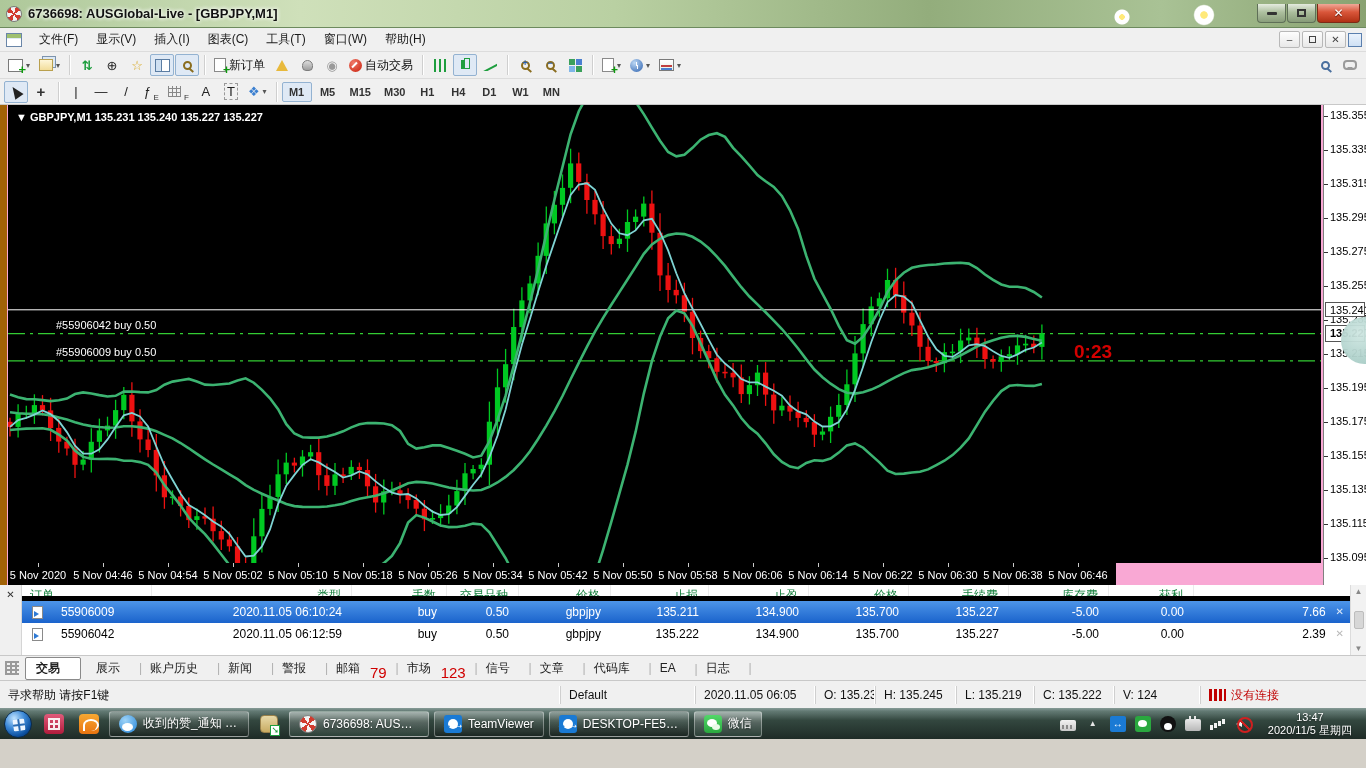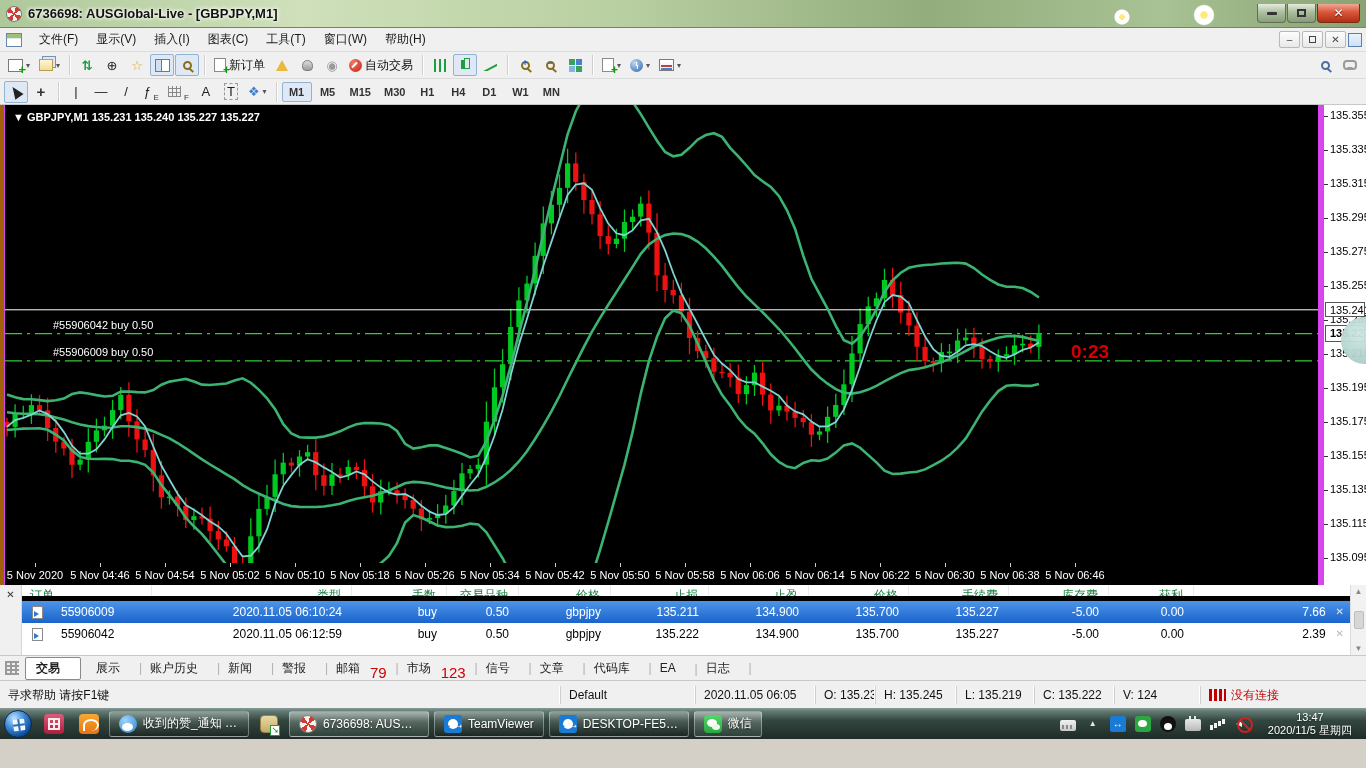--- a/index.html
+++ b/index.html
@@ -79,28 +79,28 @@
   .ic-cursor { width:0; height:0; border-left:5px solid transparent; border-right:5px solid transparent; border-bottom:12px solid #222; transform:rotate(-35deg); }
   .ic-cross { font-size:15px; color:#333; font-weight:bold; line-height:1; }
   .ic-grid { width:13px; height:11px; background:repeating-linear-gradient(90deg,#888 0 1px,transparent 1px 4px),repeating-linear-gradient(0deg,#888 0 1px,transparent 1px 4px); position:relative; }
   .sub-s { font-size:8px; color:#333; align-self:flex-end; }
   .tool-glyph { font-size:13px; color:#222; }
   .tf-btn { min-width:30px; height:20px; padding:0 5px; display:flex; align-items:center; justify-content:center;
     font-size:11px; font-weight:bold; color:#333; border:1px solid transparent; border-radius:2px; flex:none; }
   .tf-btn.active { background:#dfe9f5; border-color:#93b2d1; }
 
   
-  .chartarea { position:relative; height:480px; background:#d946ef; border-left:4px solid #a16207; }
+  .chartarea { position:relative; height:480px; background:#f9a8d4; border-left:7px solid #a16207; }
   .chart-canvas { position:absolute; left:1px; top:0; width:1313px; height:458px; background:#000; }
   .chart-canvas svg { display:block; }
   .price-axis { position:absolute; right:0; top:0; width:43px; height:480px; background:#fff; border-left:1px solid #808080; font-size:11px; color:#000; }
   .pa-label { position:absolute; left:6px; white-space:nowrap; }
   .pa-tick { position:absolute; left:0; width:4px; height:1px; background:#333; }
   .pa-box { position:absolute; left:1px; right:1px; border:1px solid #555; background:#fff; color:#000; text-align:left; padding-left:4px; line-height:14px; }
-  .time-axis { position:absolute; left:1px; top:458px; width:1313px; height:22px; background:#000; color:#fff; font-size:11px; }
+  .time-axis { position:absolute; left:1px; top:458px; width:1108px; height:22px; background:#000; color:#fff; font-size:11px; }
   .ta-label { position:absolute; top:6px; transform:translateX(-50%); white-space:nowrap; }
   .ta-tick { position:absolute; top:0; width:1px; height:4px; background:#ccc; }
   .float-circle { position:absolute; right:-22px; top:212px; width:47px; height:47px; border-radius:50%;
     background:radial-gradient(circle at 40% 35%,#cfe7e2,#9cc4bd); opacity:.95; z-index:5; }
 
   
   .chart-tabs { height:29px; background:#f0f0f0; border-top:1px solid #b5b5b5; border-bottom:1px solid #b5b5b5; display:flex; align-items:flex-end; padding:0 0 0 14px; position:relative; }
   .ctab { padding:5px 15px 6px; color:#222; font-size:12px; position:relative; top:1px; cursor:default; }
   .ctab:not(.active)::after { content:"|"; position:absolute; right:-3px; top:5px; color:#b0b0b0; }
   .ctab.active { background:#fff; border:1px solid #9a9a9a; border-bottom-color:#fff; font-weight:bold; border-radius:2px 2px 0 0; }

